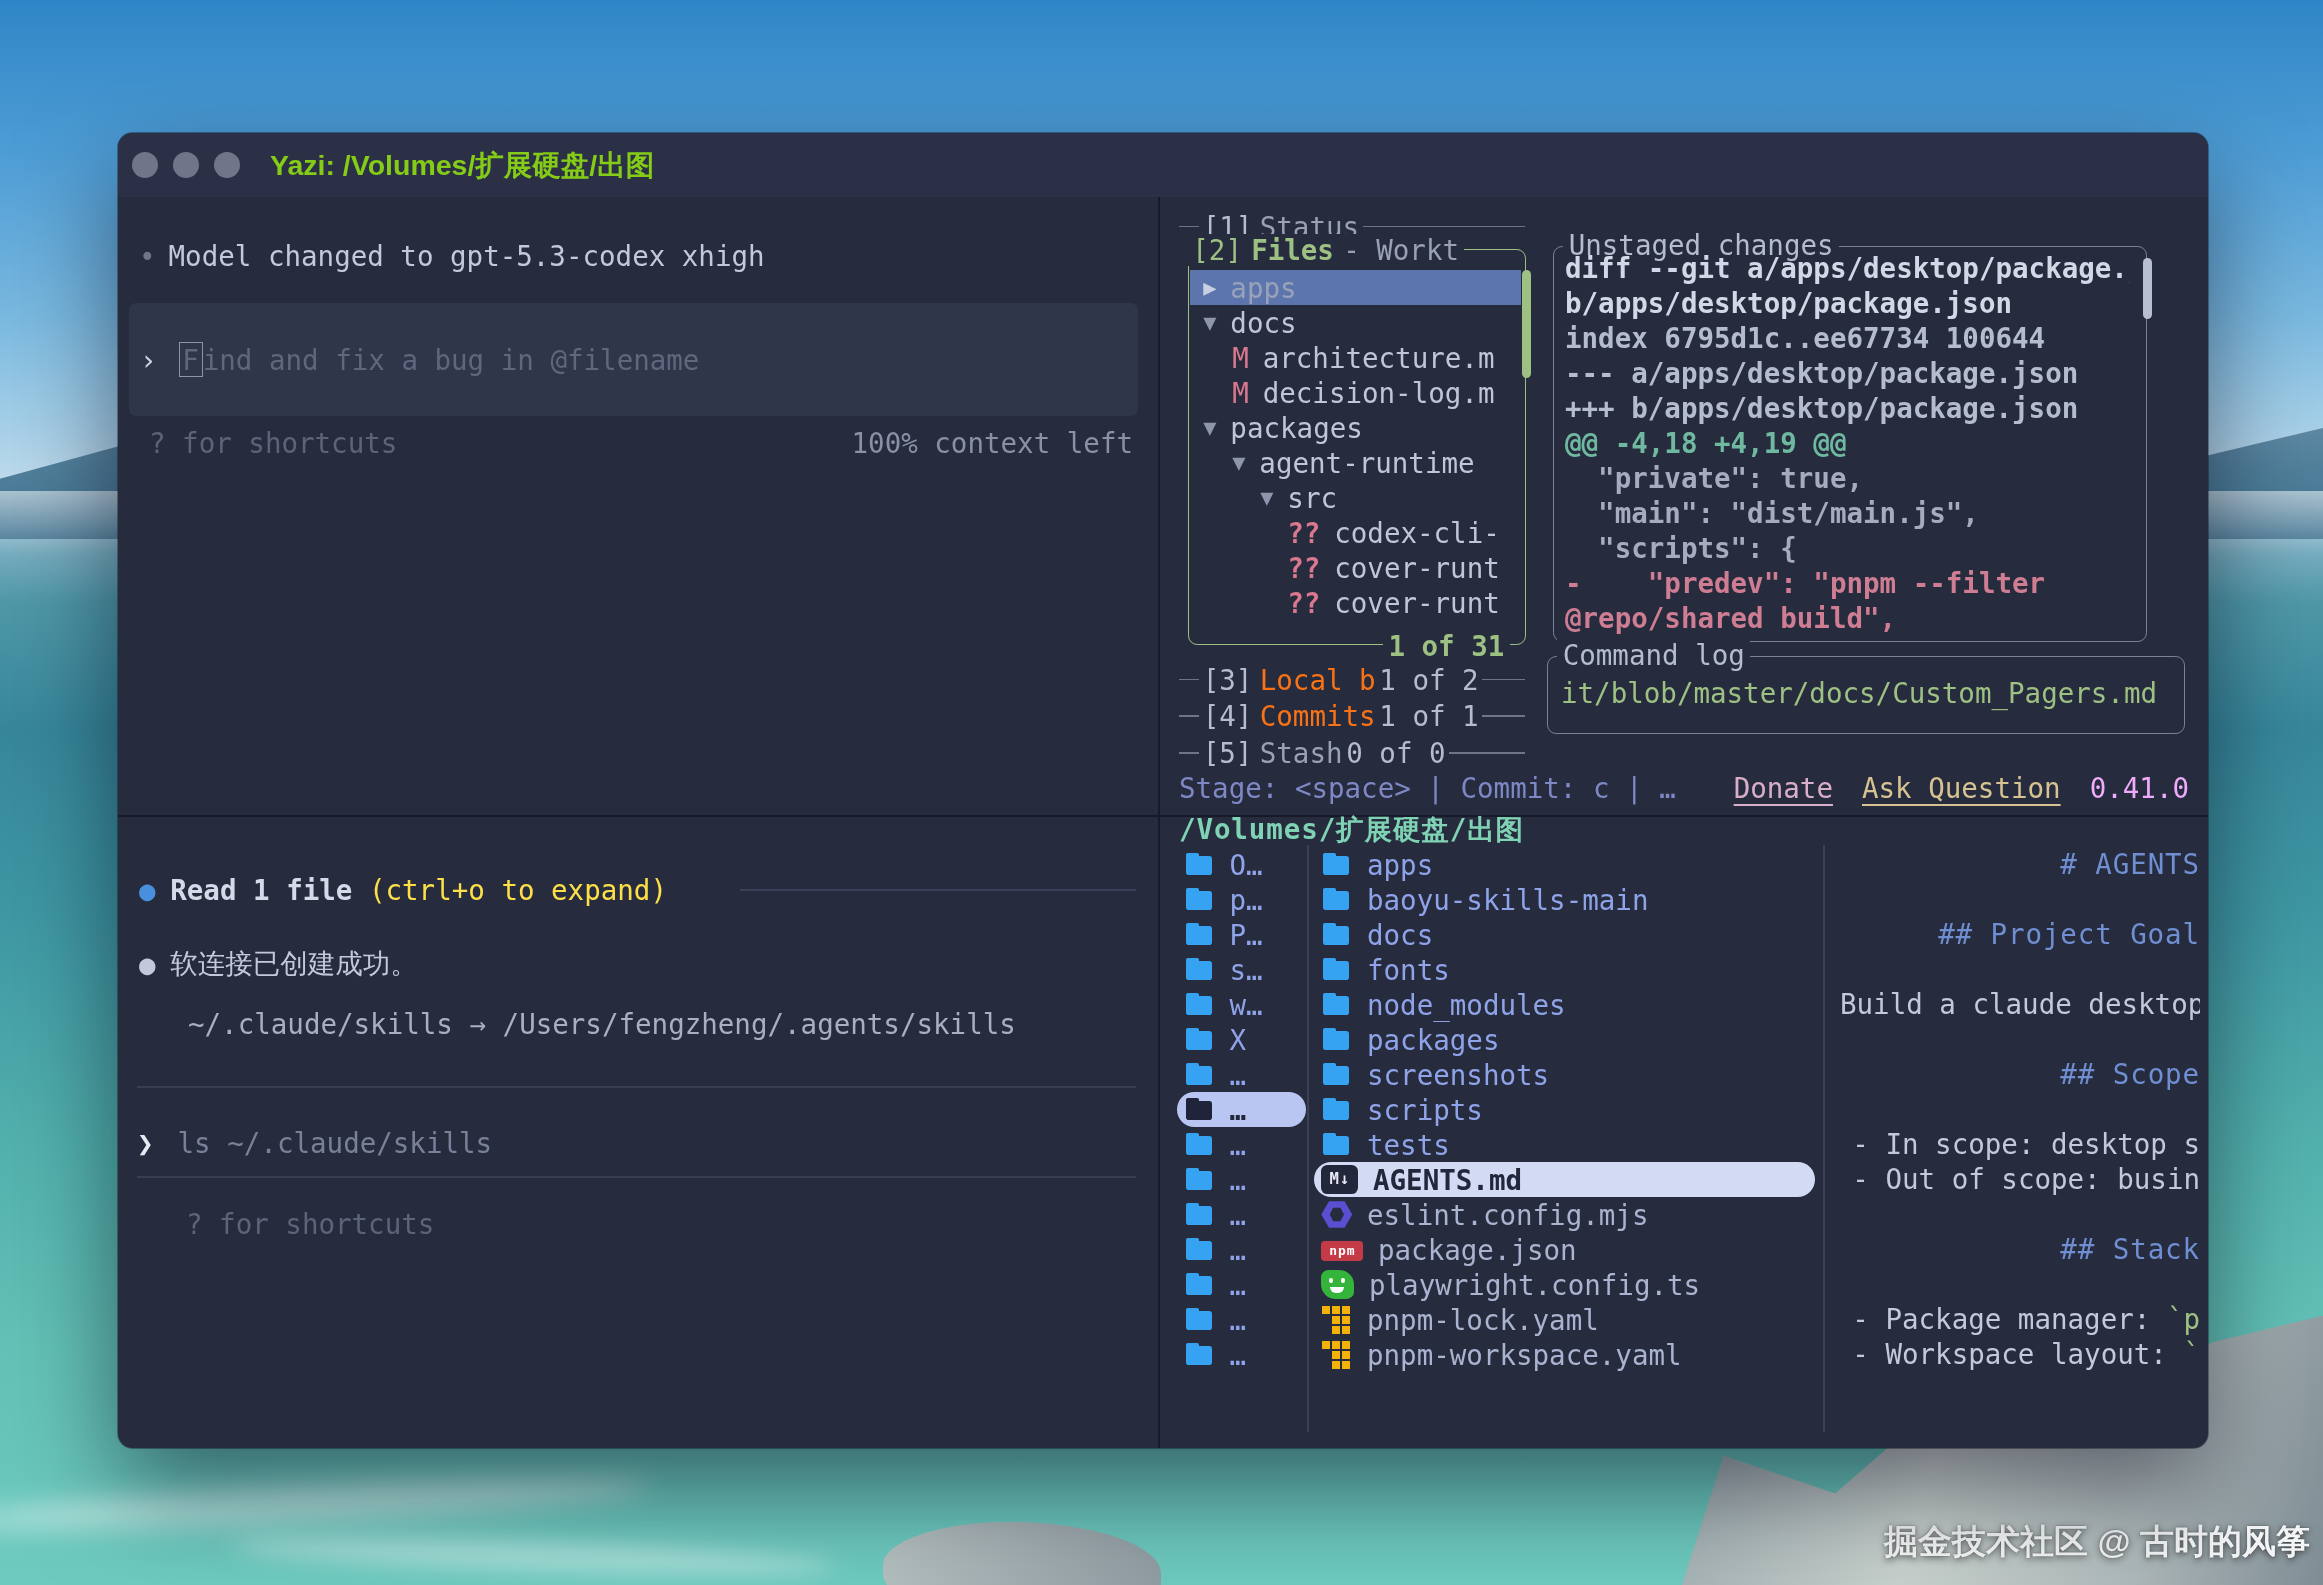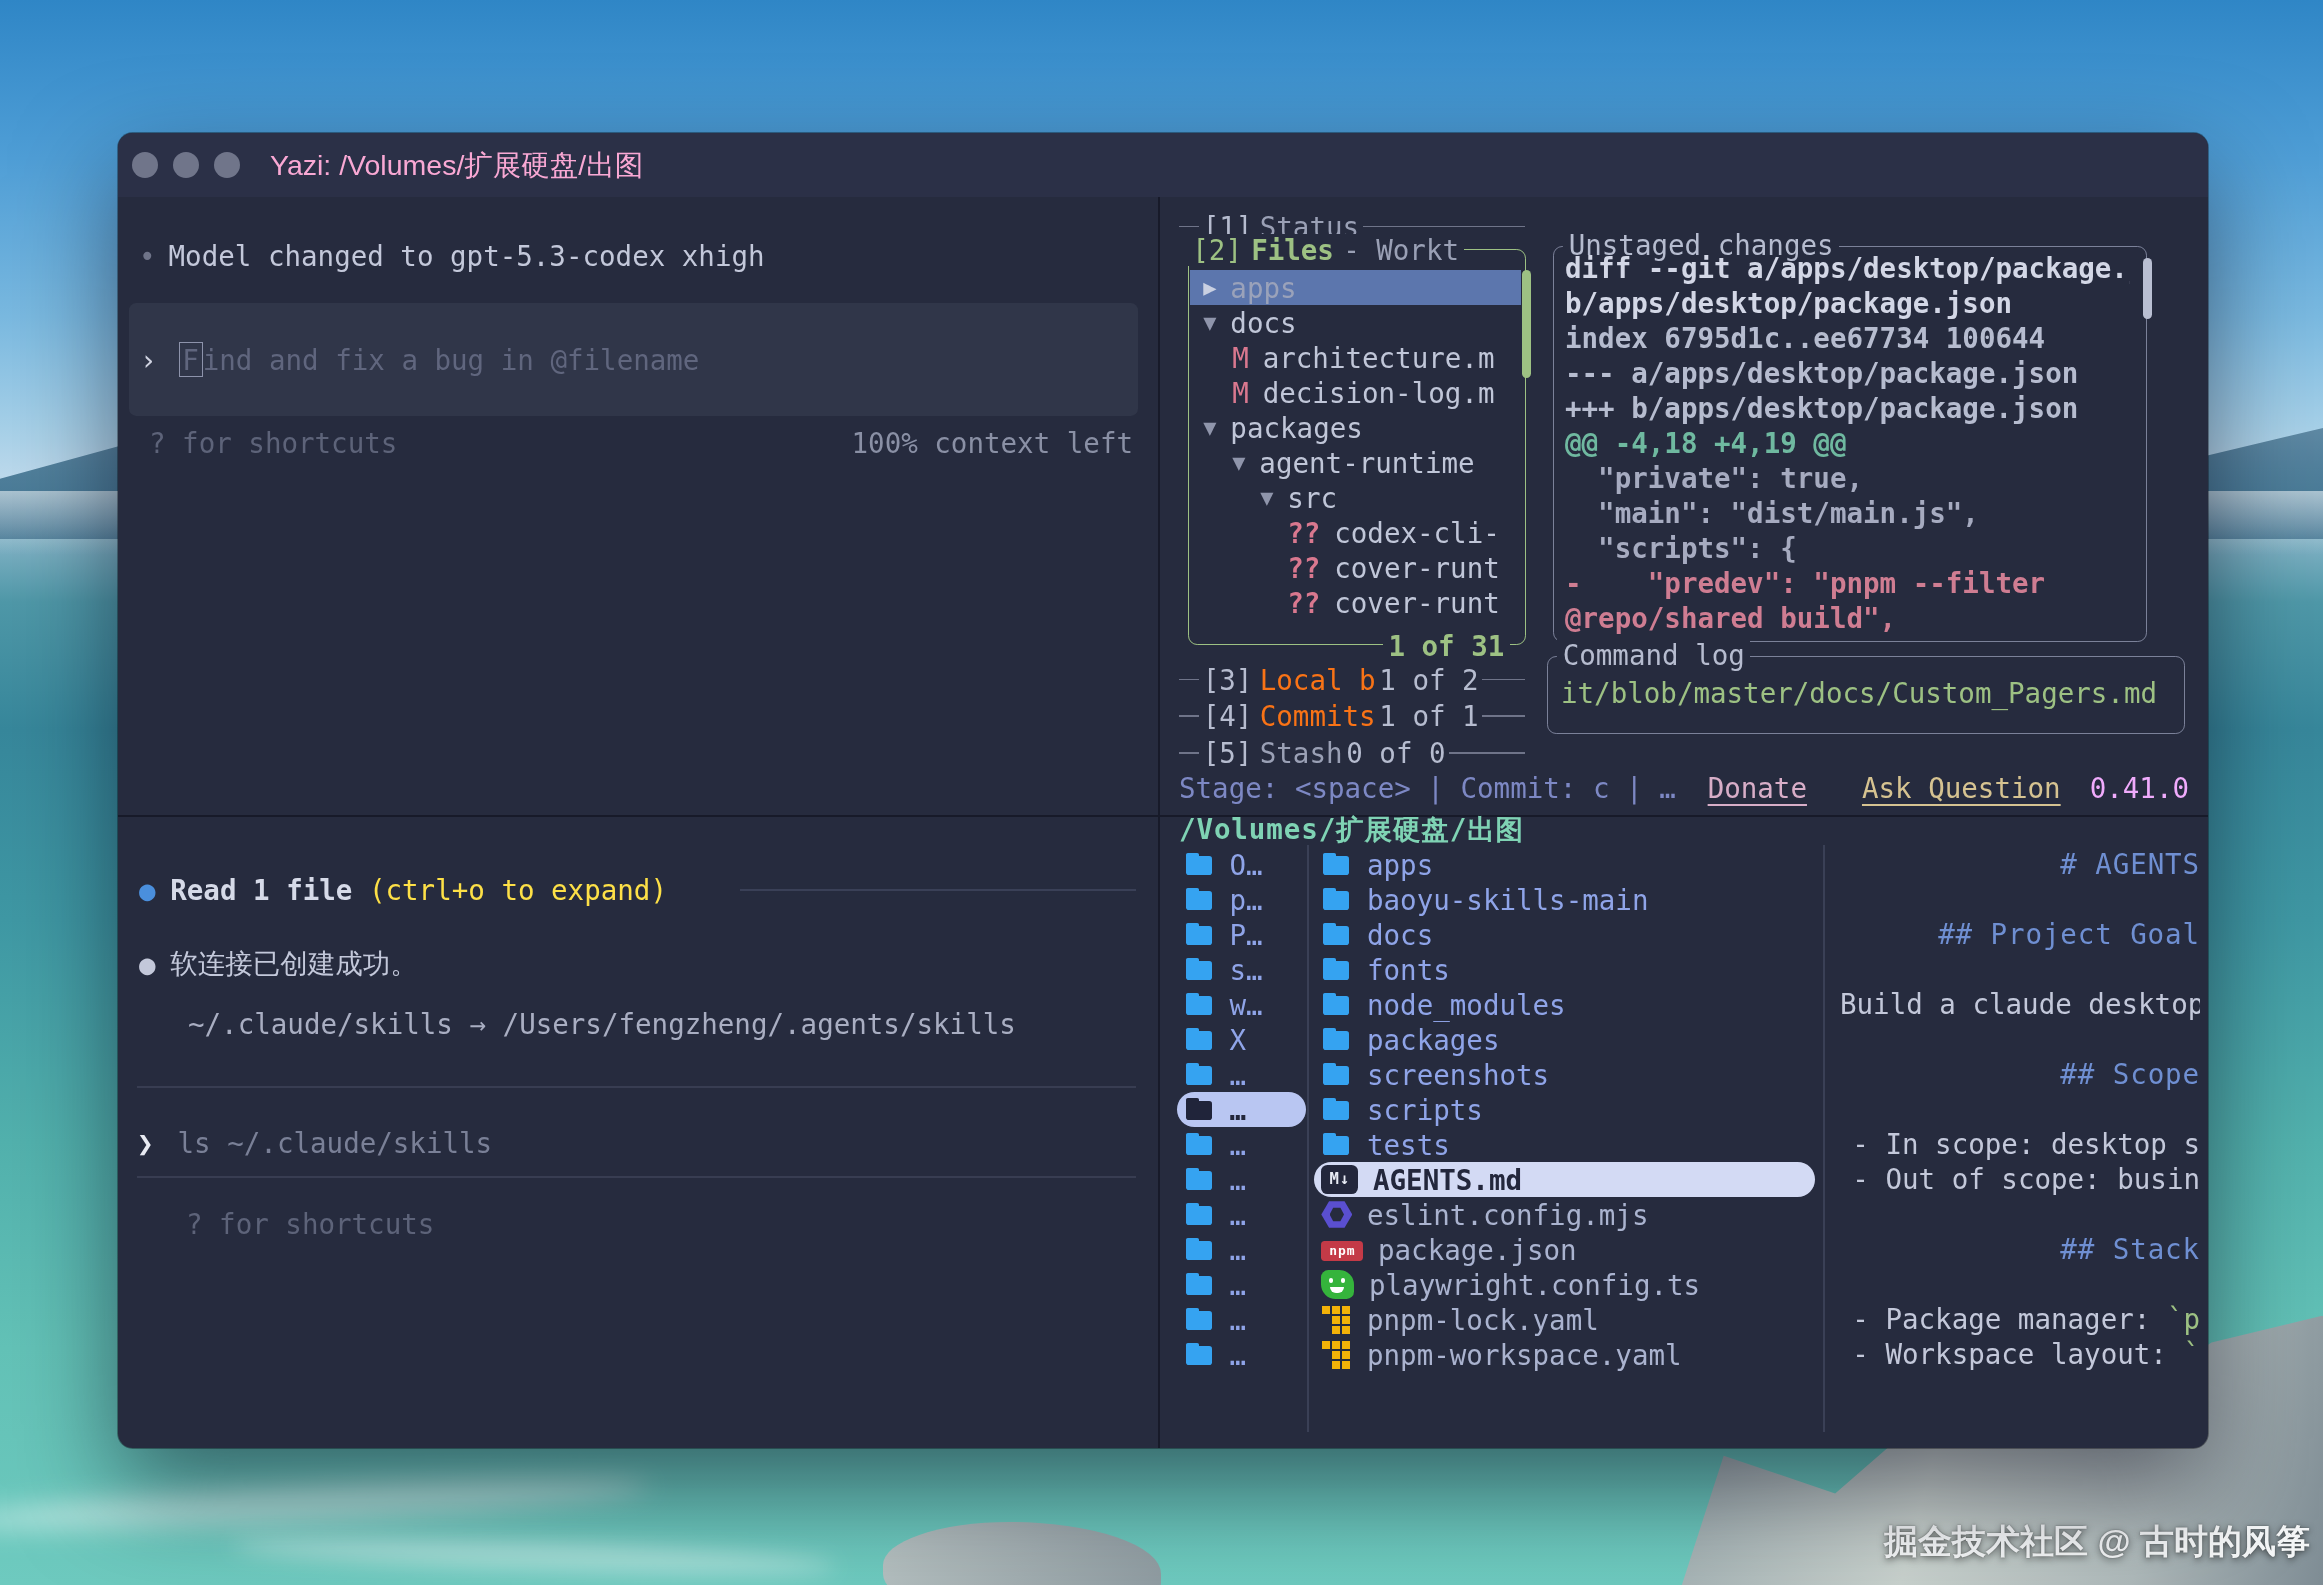--- a/index.html
+++ b/index.html
@@ -26,21 +26,21 @@
     font-size:34px; font-weight:bold; color:#f4f6f7; text-shadow:0 1.8px 7.3px rgba(0,0,0,.55),0 0 1.8px rgba(0,0,0,.4); }
 
   
   .window { position:absolute; left:118px; top:133px; width:2090px; height:1315px;
     background:#262b3e; border-radius:14.7px; overflow:hidden;
     box-shadow:0 41px 101px rgba(0,0,20,.5), 0 0 0 0.9px rgba(0,0,0,.35); }
   .titlebar { position:absolute; left:0; top:0; right:0; height:64px; background:#2b3047; }
   .tl { position:absolute; top:19px; width:26px; height:26px; border-radius:50%; background:#70758a; }
   .tl.b1 { left:13.8px; } .tl.b2 { left:55px; } .tl.b3 { left:96px; }
   .win-title { position:absolute; left:152px; top:0; height:64px; line-height:64px;
-    font-family:"Liberation Sans",sans-serif; font-size:28.5px; font-weight:normal; color:#f9a8d4; }
+    font-family:"Liberation Sans",sans-serif; font-size:28.5px; font-weight:bold; color:#84cc16; }
   .content { position:absolute; left:0; top:64px; right:0; bottom:0; font-size:27.5px; color:#c3c8da; }
   .v-div { position:absolute; left:1040px; top:0; bottom:0; width:1.8px; background:#171a29; }
   .h-div { position:absolute; left:0; top:618px; right:0; height:1.8px; background:#171a29; }
   .pane { position:absolute; }
 
   
   .codex { left:0; top:0; width:1040px; height:618px; }
   .cx-event { position:absolute; left:21px; top:43px; }
   .cx-bullet { color:#6f7489; margin-right:13px; }
   .cx-input { position:absolute; left:11px; top:106px; width:1009px; height:113px;
@@ -118,21 +118,21 @@
     background:#b9bfd2; border-radius:4.6px; }
   .cmd-box { position:absolute; left:387px; top:459px; width:638px; height:78px;
     border:1.8px solid #7b8199; border-radius:9.2px; }
   .cmd-title { position:absolute; left:9.2px; top:-18.4px; background:#262b3e; padding:0 5.5px; color:#b6bccf; }
   .cmd-text { position:absolute; left:13px; top:20px; color:#9dc183; white-space:nowrap; }
   .stage-line { position:absolute; left:19px; top:575px; width:1010px; display:flex; align-items:center; }
   .stage-text { color:#7d88c4; }
   .stage-spacer { flex:1; }
   .link { text-decoration:underline; text-underline-offset:5.5px; margin-right:29px; }
   .link.pink { color:#d8aec8; }
-  .link.yellow { color:#d6c391;margin-left:26px; }
+  .link.yellow { color:#d6c391; }
   .version { color:#f0abfc; }
 
   
   .yazi { left:1042px; top:595px; width:832px; height:693px; }
   .y-path { position:absolute; left:19px; top:20px; color:#7fd3b4; font-weight:bold; letter-spacing:0.9px; }
   .y-sep { position:absolute; top:53px; bottom:53px; width:1.8px; background:#3a4056; }
   .sep1 { left:147px; } .sep2 { left:663px; }
   .y-col { position:absolute; top:55px; }
   .col1 { left:16.5px; width:129px; }
   .col2 { left:154px; width:501px; }

